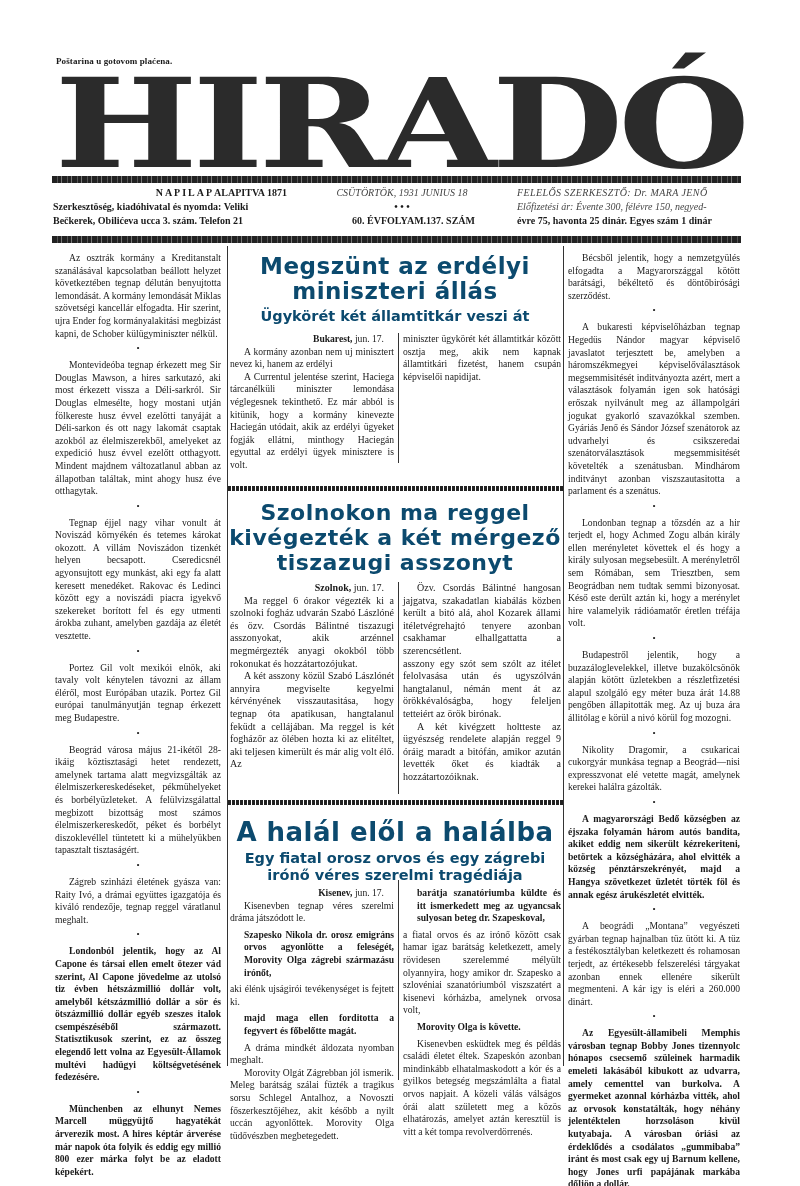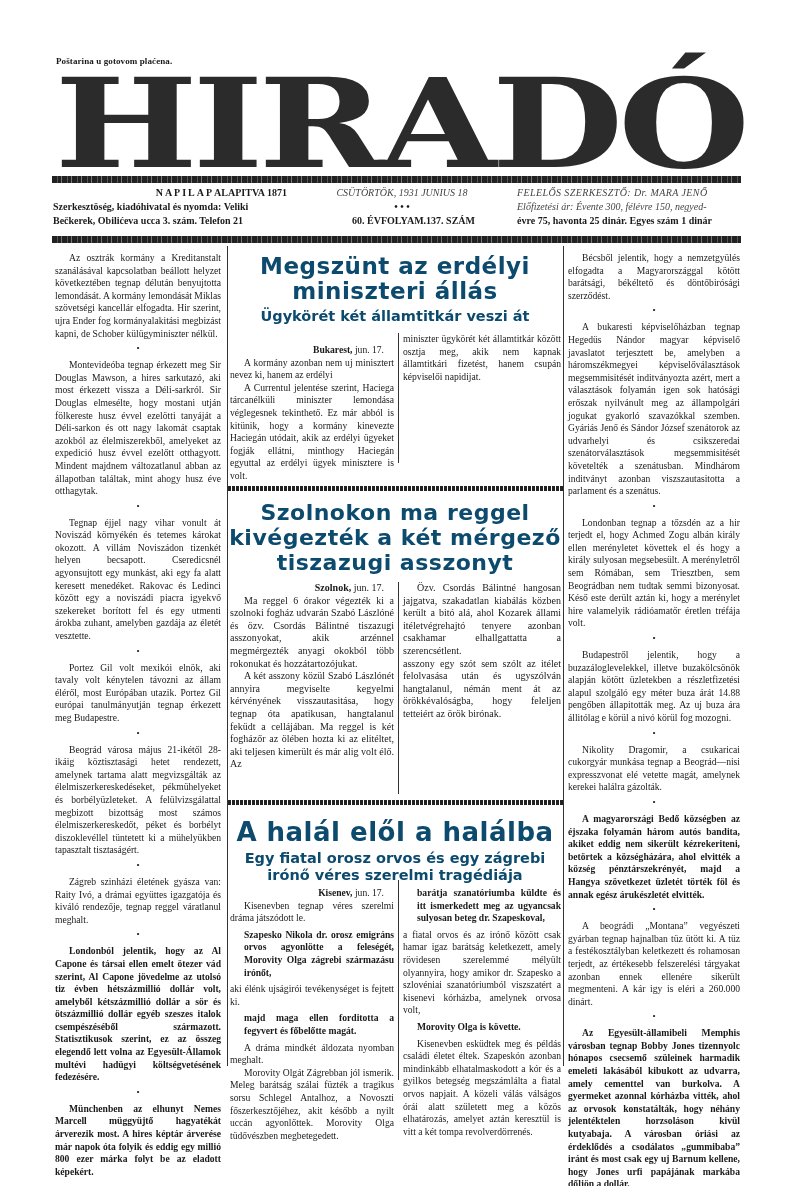--- a/index.html
+++ b/index.html
@@ -85,39 +85,40 @@
   <div class="dot">•</div>
   <p>Zágreb szinházi életének gyásza van: Raity Ivó, a drámai együttes igazgatója és kiváló rendezője, tegnap reggel váratlanul meghalt.</p>
   <div class="dot">•</div>
   <p class="b">Londonból jelentik, hogy az Al Capone és társai ellen emelt ötezer vád szerint, Al Capone jövedelme az utolsó tiz évben hétszázmillió dollár volt, amelyből kétszázmillió dollár a sör és ötszázmillió dollár egyéb szeszes italok csempészéséből származott. Statisztikusok szerint, ez az összeg elegendő lett volna az Egyesült-Államok multévi hadügyi költségvetésének fedezésére.</p>
   <div class="dot">•</div>
   <p class="b">Münchenben az elhunyt Nemes Marcell müggyüjtő hagyatékát árverezik most. A hires képtár árverése már napok óta folyik és eddig egy millió 800 ezer márka folyt be az eladott képekért.</p>
 </div>
 
 <div class="headline h-big" style="top:254px;">Megszünt az erdélyi miniszteri állás</div>
 <div class="headline h-sub" style="top:308px;">Ügykörét két államtitkár veszi át</div>
-<div class="col" style="left:230px;top:333px;width:164px;margin-top:11px;">
+<div class="col" style="left:230px;top:333px;width:164px;">
   <p class="dateline"><b>Bukarest,</b> <span>jun. 17.</span></p>
   <p>A kormány azonban nem uj minisztert nevez ki, hanem az erdélyi</p>
   <p>A Currentul jelentése szerint, Haciega tárcanélküli miniszter lemondása véglegesnek tekinthető. Ez már abból is kitünik, hogy a kormány kinevezte Haciegán utódait, akik az erdélyi ügyeket fogják ellátni, minthogy Haciegán egyuttal az erdélyi ügyek minisztere is volt.</p>
 </div>
 <div class="col" style="left:403px;top:333px;width:158px;">
   <p style="text-indent:0">miniszter ügykörét két államtitkár között osztja meg, akik nem kapnak államtitkári fizetést, hanem csupán képviselői napidijat.</p>
 </div>
 <div class="starline" style="top:486px;"></div>
 
 <div class="headline h-big" style="top:500px;font-size:22px;">Szolnokon ma reggel kivégezték a két mérgező tiszazugi asszonyt</div>
 <div class="col" style="left:230px;top:582px;width:164px;font-size:10px;">
   <p class="dateline"><b>Szolnok,</b> <span>jun. 17.</span></p>
   <p>Ma reggel 6 órakor végezték ki a szolnoki fogház udvarán Szabó Lászlóné és özv. Csordás Bálintné tiszazugi asszonyokat, akik arzénnel megmérgezték anyagi okokból több rokonukat és hozzátartozójukat.</p>
   <p>A két asszony közül Szabó Lászlónét annyira megviselte kegyelmi kérvényének visszautasitása, hogy tegnap óta apatikusan, hangtalanul feküdt a cellájában. Ma reggel is két fogházőr az ölében hozta ki az elitéltet, aki teljesen kimerült és már alig volt élő. Az</p>
 </div>
 <div class="col" style="left:403px;top:582px;width:158px;font-size:10px;">
   <p>Özv. Csordás Bálintné hangosan jajgatva, szakadatlan kiabálás közben került a bitó alá, ahol Kozarek állami itéletvégrehajtó tenyere azonban csakhamar elhallgattatta a szerencsétlent.</p>
   <p style="text-indent:0">asszony egy szót sem szólt az itélet felolvasása után és ugyszólván hangtalanul, némán ment át az örökkévalóságba, hogy feleljen tetteiért az örök birónak.</p>
+  <p>A két kivégzett holtteste az ügyészség rendelete alapján reggel 9 óráig maradt a bitófán, amikor azután levették őket és kiadták a hozzátartozóiknak.</p>
 </div>
 <div class="starline" style="top:800px;"></div>
 
 <div class="headline h-big" style="top:818px;font-size:26px;line-height:28px;">A halál elől a halálba</div>
 <div class="headline h-sub" style="top:850px;">Egy fiatal orosz orvos és egy zágrebi irónő véres szerelmi tragédiája</div>
 <div class="col" style="left:230px;top:887px;width:164px;">
   <p class="dateline"><b>Kisenev,</b> <span>jun. 17.</span></p>
   <p>Kisenevben tegnap véres szerelmi dráma játszódott le.</p>
   <p class="bh">Szapesko Nikola dr. orosz emigráns orvos agyonlötte a feleségét, Morovity Olga zágrebi származásu irónőt,</p>
   <p style="text-indent:0">aki élénk ujságirói tevékenységet is fejtett ki.</p>

